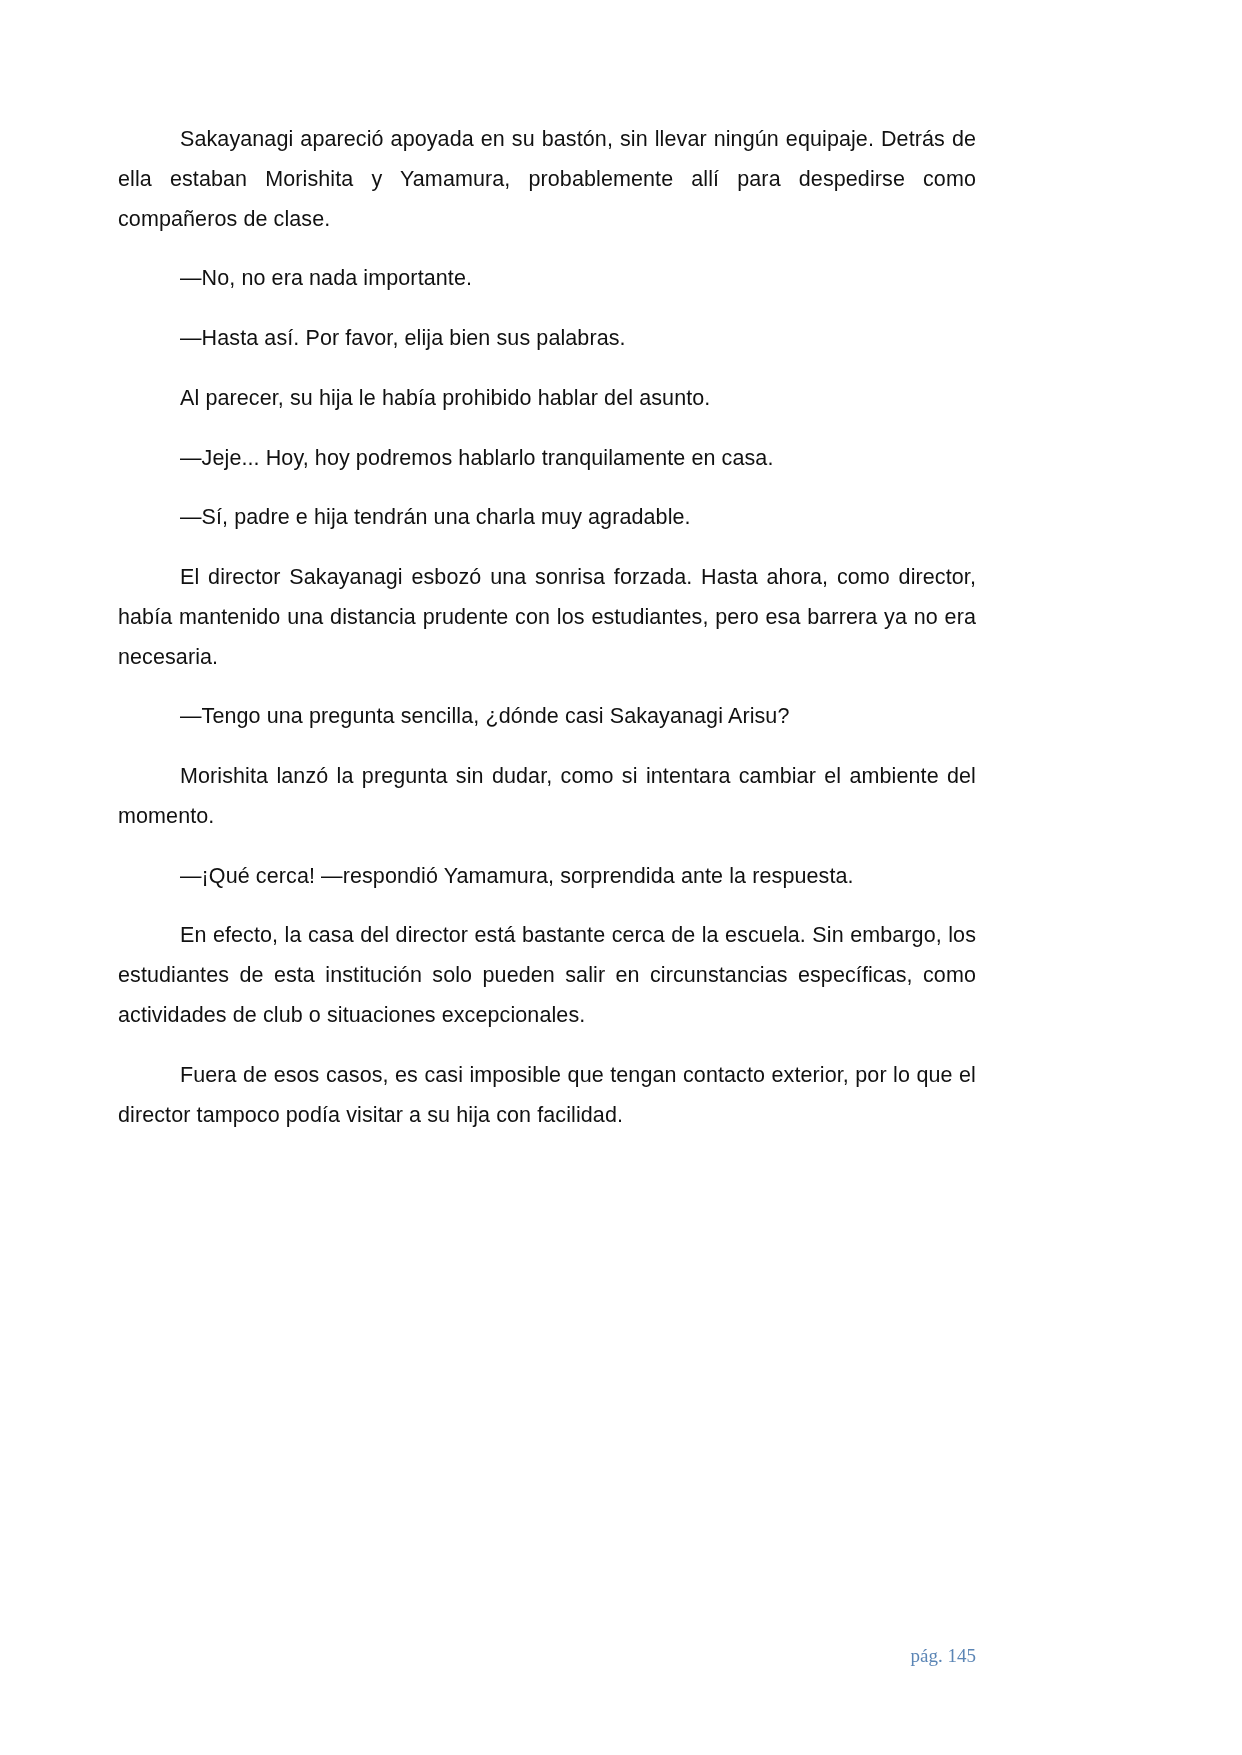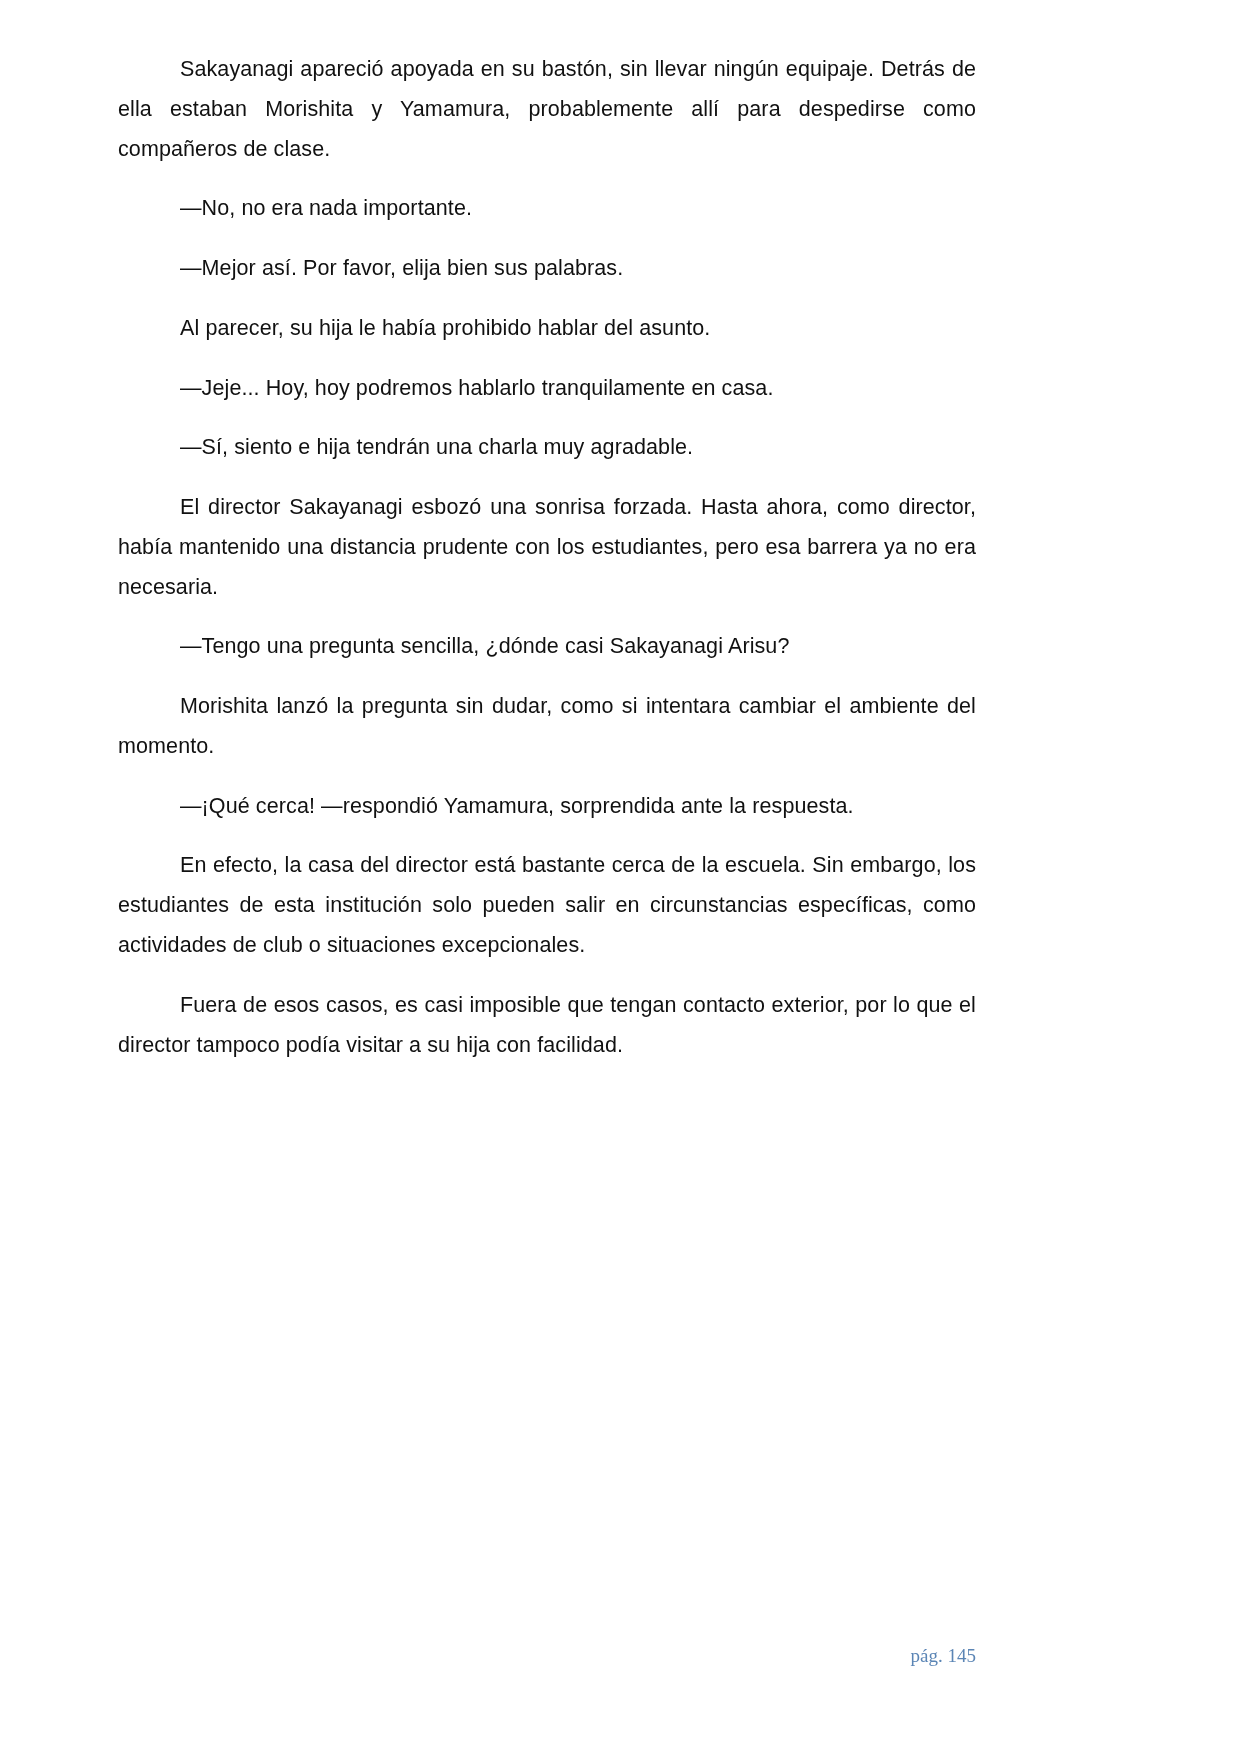--- a/index.html
+++ b/index.html
@@ -6,21 +6,21 @@
     margin: 0;
     padding: 0;
     background: #ffffff;
   }
   .page {
     position: relative;
     width: 1094px;
     height: 1755px;
     background: #ffffff;
     box-sizing: border-box;
-    padding: 50px 118px 60px 118px;
+    padding: 120px 118px 60px 118px;
     font-family: "Liberation Sans", sans-serif;
     color: #000000;
   }
   .body-text {
     margin: 0;
     font-size: 21.5px;
     line-height: 1.85;
     text-align: justify;
     text-indent: 62px;
     color: #111111;
@@ -38,24 +38,24 @@
     font-family: Liberation Serif, serif;
   }
 </style>
 </head>
 <body>
 
 <div class="page">
 
   <p class="body-text">Sakayanagi apareció apoyada en su bastón, sin llevar ningún equipaje. Detrás de ella estaban Morishita y Yamamura, probablemente allí para despedirse como compañeros de clase.</p>
   <p class="body-text">—No, no era nada importante.</p>
-  <p class="body-text">—Mejor así. Por favor, elija bien sus palabras.</p>
+  <p class="body-text">—Hasta así. Por favor, elija bien sus palabras.</p>
   <p class="body-text">Al parecer, su hija le había prohibido hablar del asunto.</p>
   <p class="body-text">—Jeje... Hoy, hoy podremos hablarlo tranquilamente en casa.</p>
-  <p class="body-text">—Sí, siento e hija tendrán una charla muy agradable.</p>
+  <p class="body-text">—Sí, padre e hija tendrán una charla muy agradable.</p>
   <p class="body-text">El director Sakayanagi esbozó una sonrisa forzada. Hasta ahora, como director, había mantenido una distancia prudente con los estudiantes, pero esa barrera ya no era necesaria.</p>
   <p class="body-text">—Tengo una pregunta sencilla, ¿dónde casi Sakayanagi Arisu?</p>
   <p class="body-text">Morishita lanzó la pregunta sin dudar, como si intentara cambiar el ambiente del momento.</p>
   <p class="body-text">—¡Qué cerca! —respondió Yamamura, sorprendida ante la respuesta.</p>
   <p class="body-text">En efecto, la casa del director está bastante cerca de la escuela. Sin embargo, los estudiantes de esta institución solo pueden salir en circunstancias específicas, como actividades de club o situaciones excepcionales.</p>
   <p class="body-text">Fuera de esos casos, es casi imposible que tengan contacto exterior, por lo que el director tampoco podía visitar a su hija con facilidad.</p>
 
   <div class="footer">pág. 145</div>
 
 </div>

